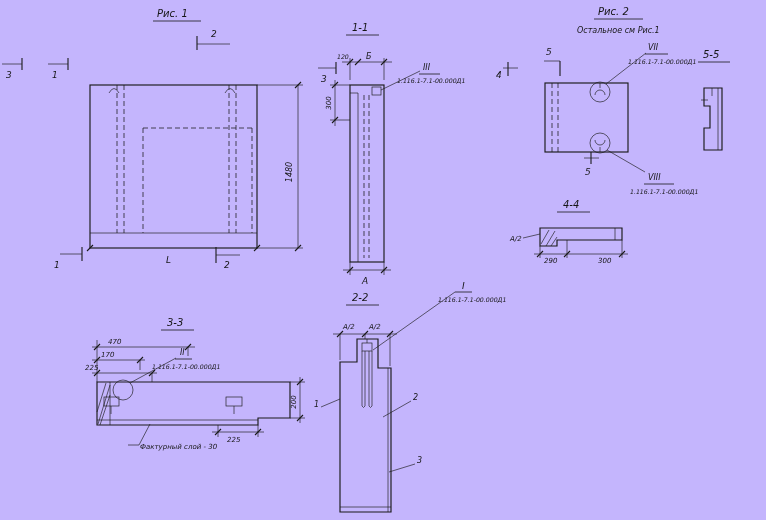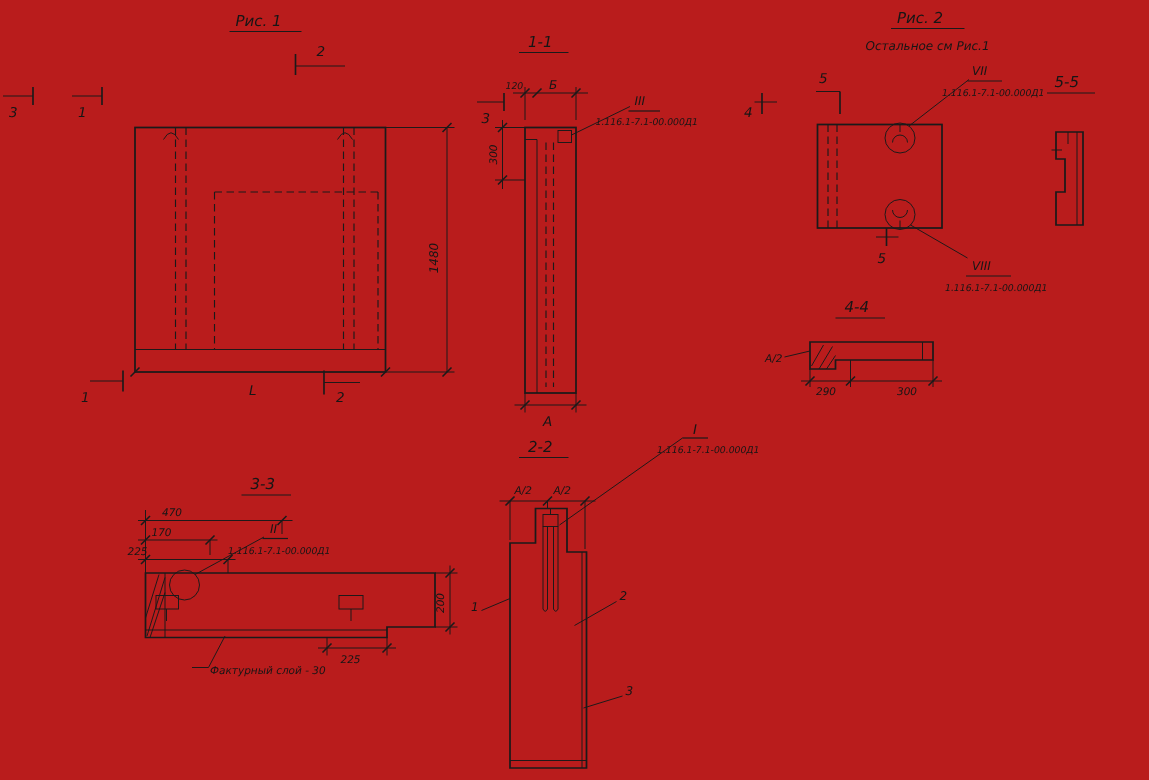--- a/index.html
+++ b/index.html
@@ -1,16 +1,16 @@
 <!DOCTYPE html>
 <html><head>
 <meta charset="utf-8">
 <style>
   html,body{margin:0;padding:0;background:#ffffff;}
-  .canvas{width:766px;height:520px;background:#b91c1c;position:relative;overflow:hidden;}
+  .canvas{width:766px;height:520px;background:#c4b5fd;position:relative;overflow:hidden;}
   svg{display:block;}
   svg text{font-family:"DejaVu Sans",sans-serif;font-style:italic;fill:#161616;}
   .t10{font-size:10px;}
   .t9{font-size:9px;}
   .t8{font-size:8px;}
   .t7{font-size:7px;}
   .t6{font-size:6.2px;}
   .ol{stroke:#1a1a1a;stroke-width:1.15;fill:none;stroke-linecap:square;}
   .tn{stroke:#1a1a1a;stroke-width:0.65;fill:none;}
   .dsh{stroke:#1a1a1a;stroke-width:0.75;fill:none;stroke-dasharray:5 3;}

